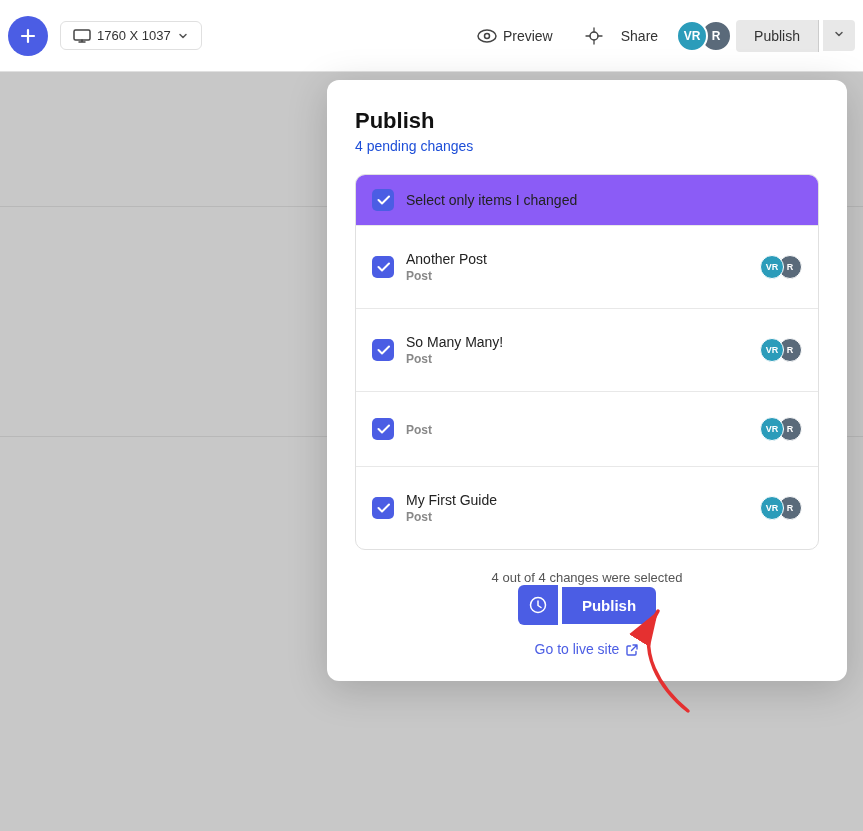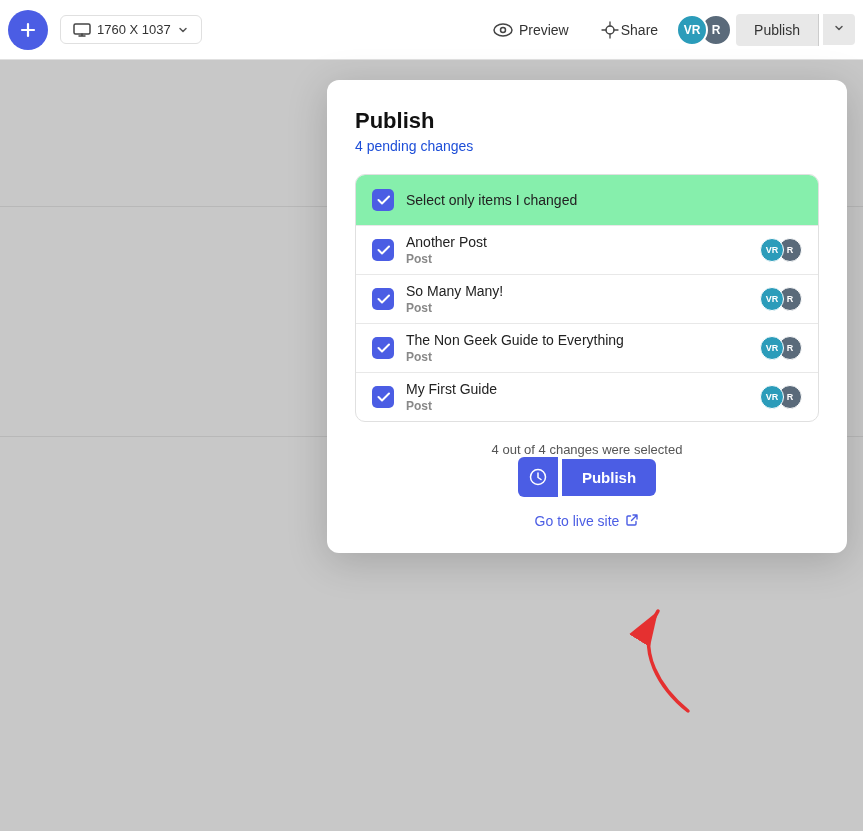--- a/index.html
+++ b/index.html
@@ -9,21 +9,21 @@
       width: 863px;
       height: 831px;
       overflow: hidden;
       position: relative;
     }
 
     
     .toolbar {
       position: absolute;
       top: 0; left: 0; right: 0;
-      height: 60px;
+      height: 72px;
       background: #fff;
       display: flex;
       align-items: center;
       padding: 0 8px;
       gap: 4px;
       border-bottom: 1px solid #e0e0e0;
       z-index: 10;
     }
 
     .toolbar-add-btn {
@@ -56,21 +56,21 @@
       display: flex; align-items: center; gap: 6px;
       padding: 6px 14px;
       cursor: pointer;
     }
     .toolbar-preview-label {
       font-size: 14px;
       color: #333;
     }
 
     .toolbar-share {
-      display: flex; align-items: center; gap: 2px;
+      display: flex; align-items: center; gap: 18px;
       padding: 6px 14px;
       cursor: pointer;
     }
     .toolbar-share-label {
       font-size: 14px;
       color: #333;
     }
 
     .toolbar-avatars {
       display: flex; align-items: center;
@@ -159,28 +159,28 @@
       border-radius: 10px;
       overflow: hidden;
       margin-bottom: 20px;
     }
 
     .select-all-row {
       display: flex;
       align-items: center;
       gap: 12px;
       padding: 14px 16px;
-      background: #86efac;
+      background: #8b5cf6;
     }
 
     .item-row {
       display: flex;
       align-items: center;
       gap: 12px;
-      padding: 8px 16px;
+      padding: 25px 16px;
       border-top: 1px solid #e8e8e8;
     }
 
     .item-info {
       flex: 1;
     }
 
     .item-title {
       font-size: 14px;
       font-weight: 500;
@@ -255,21 +255,21 @@
       border: none;
       padding: 10px 20px;
       font-size: 15px;
       font-weight: 600;
       cursor: pointer;
       border-radius: 0 6px 6px 0;
     }
 
     .live-site-link {
       display: flex;
-      align-items: flex-start;
+      align-items: flex-end;
       justify-content: center;
       gap: 6px;
       font-size: 14px;
       color: #4b5de4;
       cursor: pointer;
       text-decoration: none;
     }
 
     
     .arrow-annotation {
@@ -391,21 +391,20 @@
         </div>
       </div>
 
       <div class="item-row">
         <div class="checkbox">
           <svg width="13" height="10" viewBox="0 0 13 10" fill="none">
             <path d="M1.5 5l3.5 3.5 7-7" stroke="white" stroke-width="2" stroke-linecap="round" stroke-linejoin="round"></path>
           </svg>
         </div>
         <div class="item-info">
-          <div class="item-title">The Non Geek Guide to Everything</div>
           <div class="item-type">Post</div>
         </div>
         <div class="item-avatars">
           <div class="item-avatar item-avatar-vr">VR</div>
           <div class="item-avatar item-avatar-r">R</div>
         </div>
       </div>
 
       <div class="item-row">
         <div class="checkbox">

